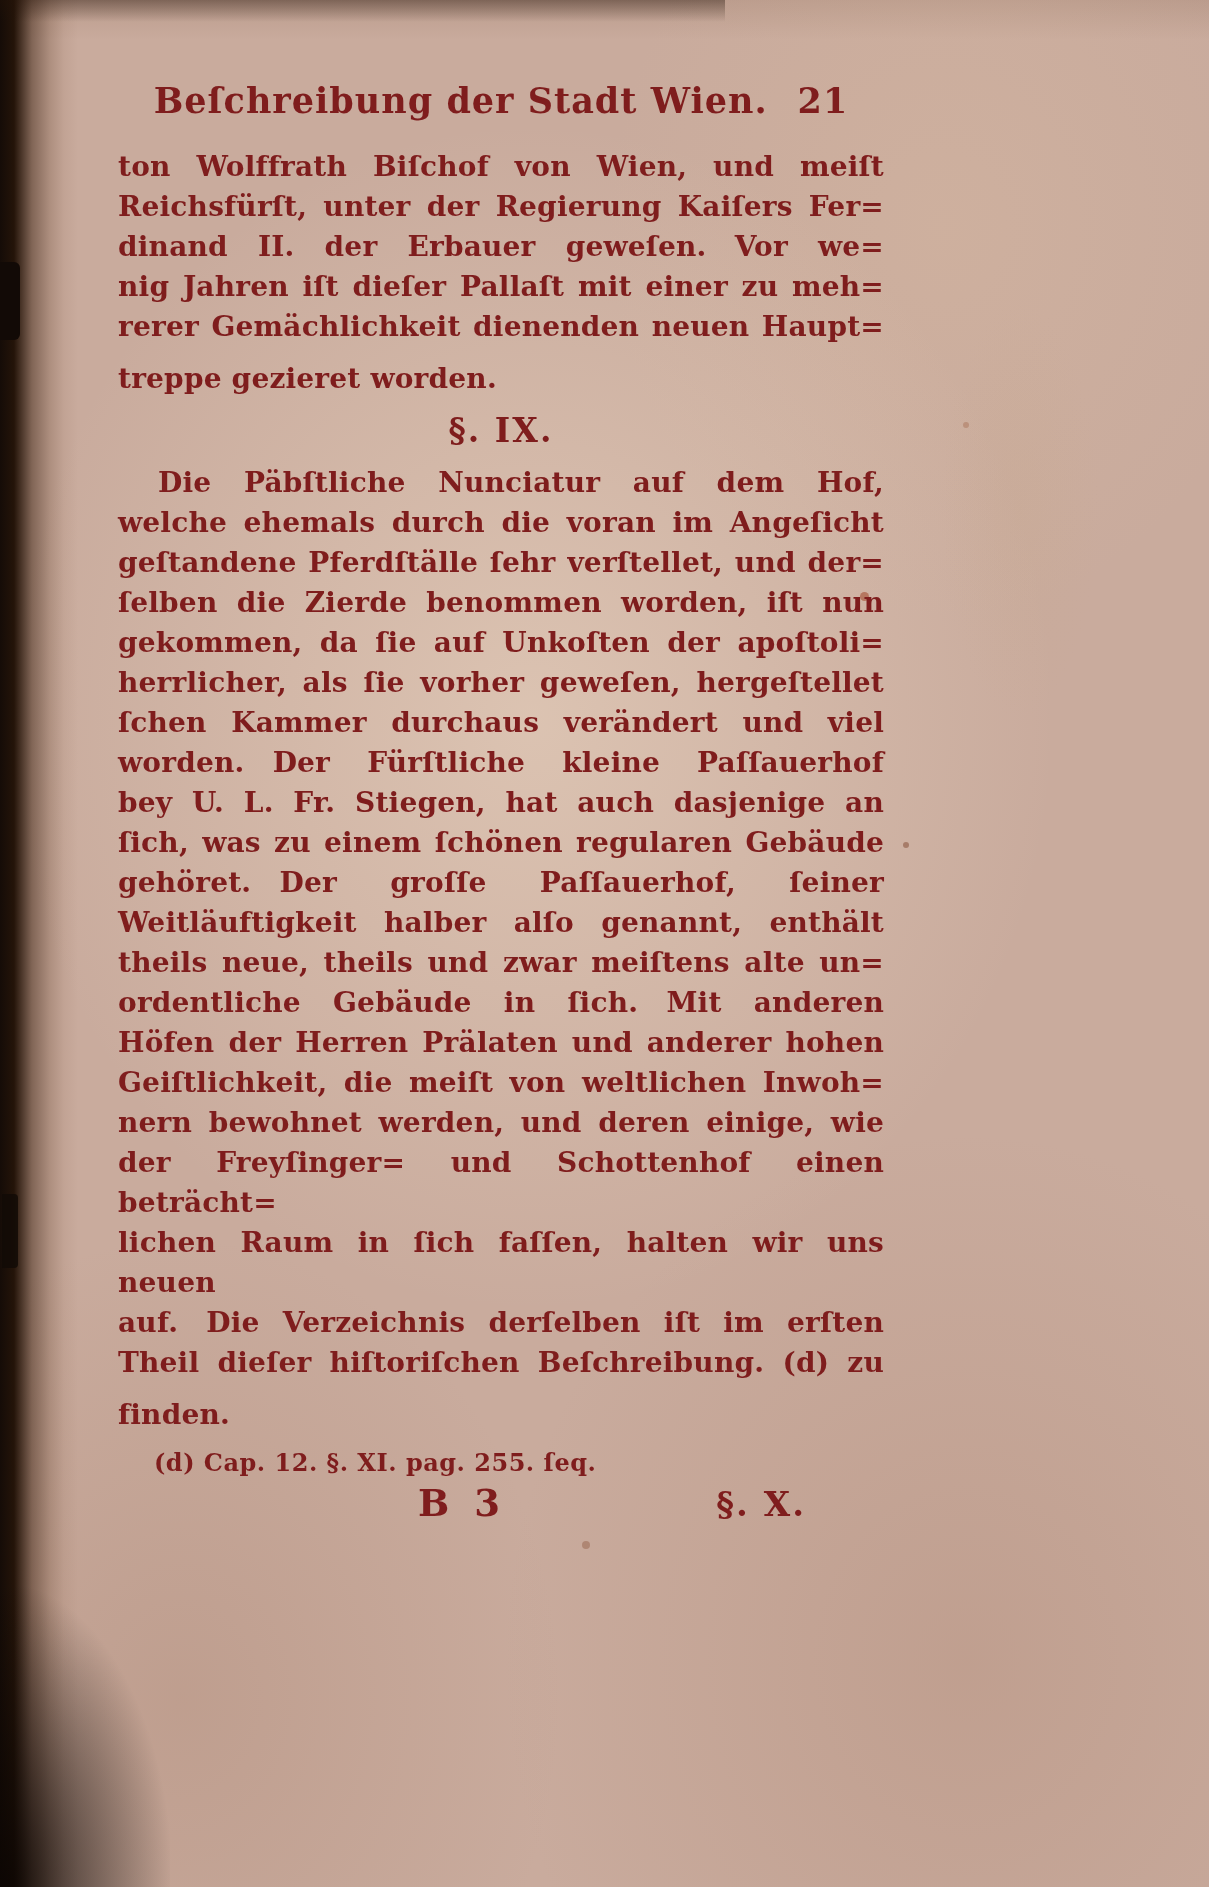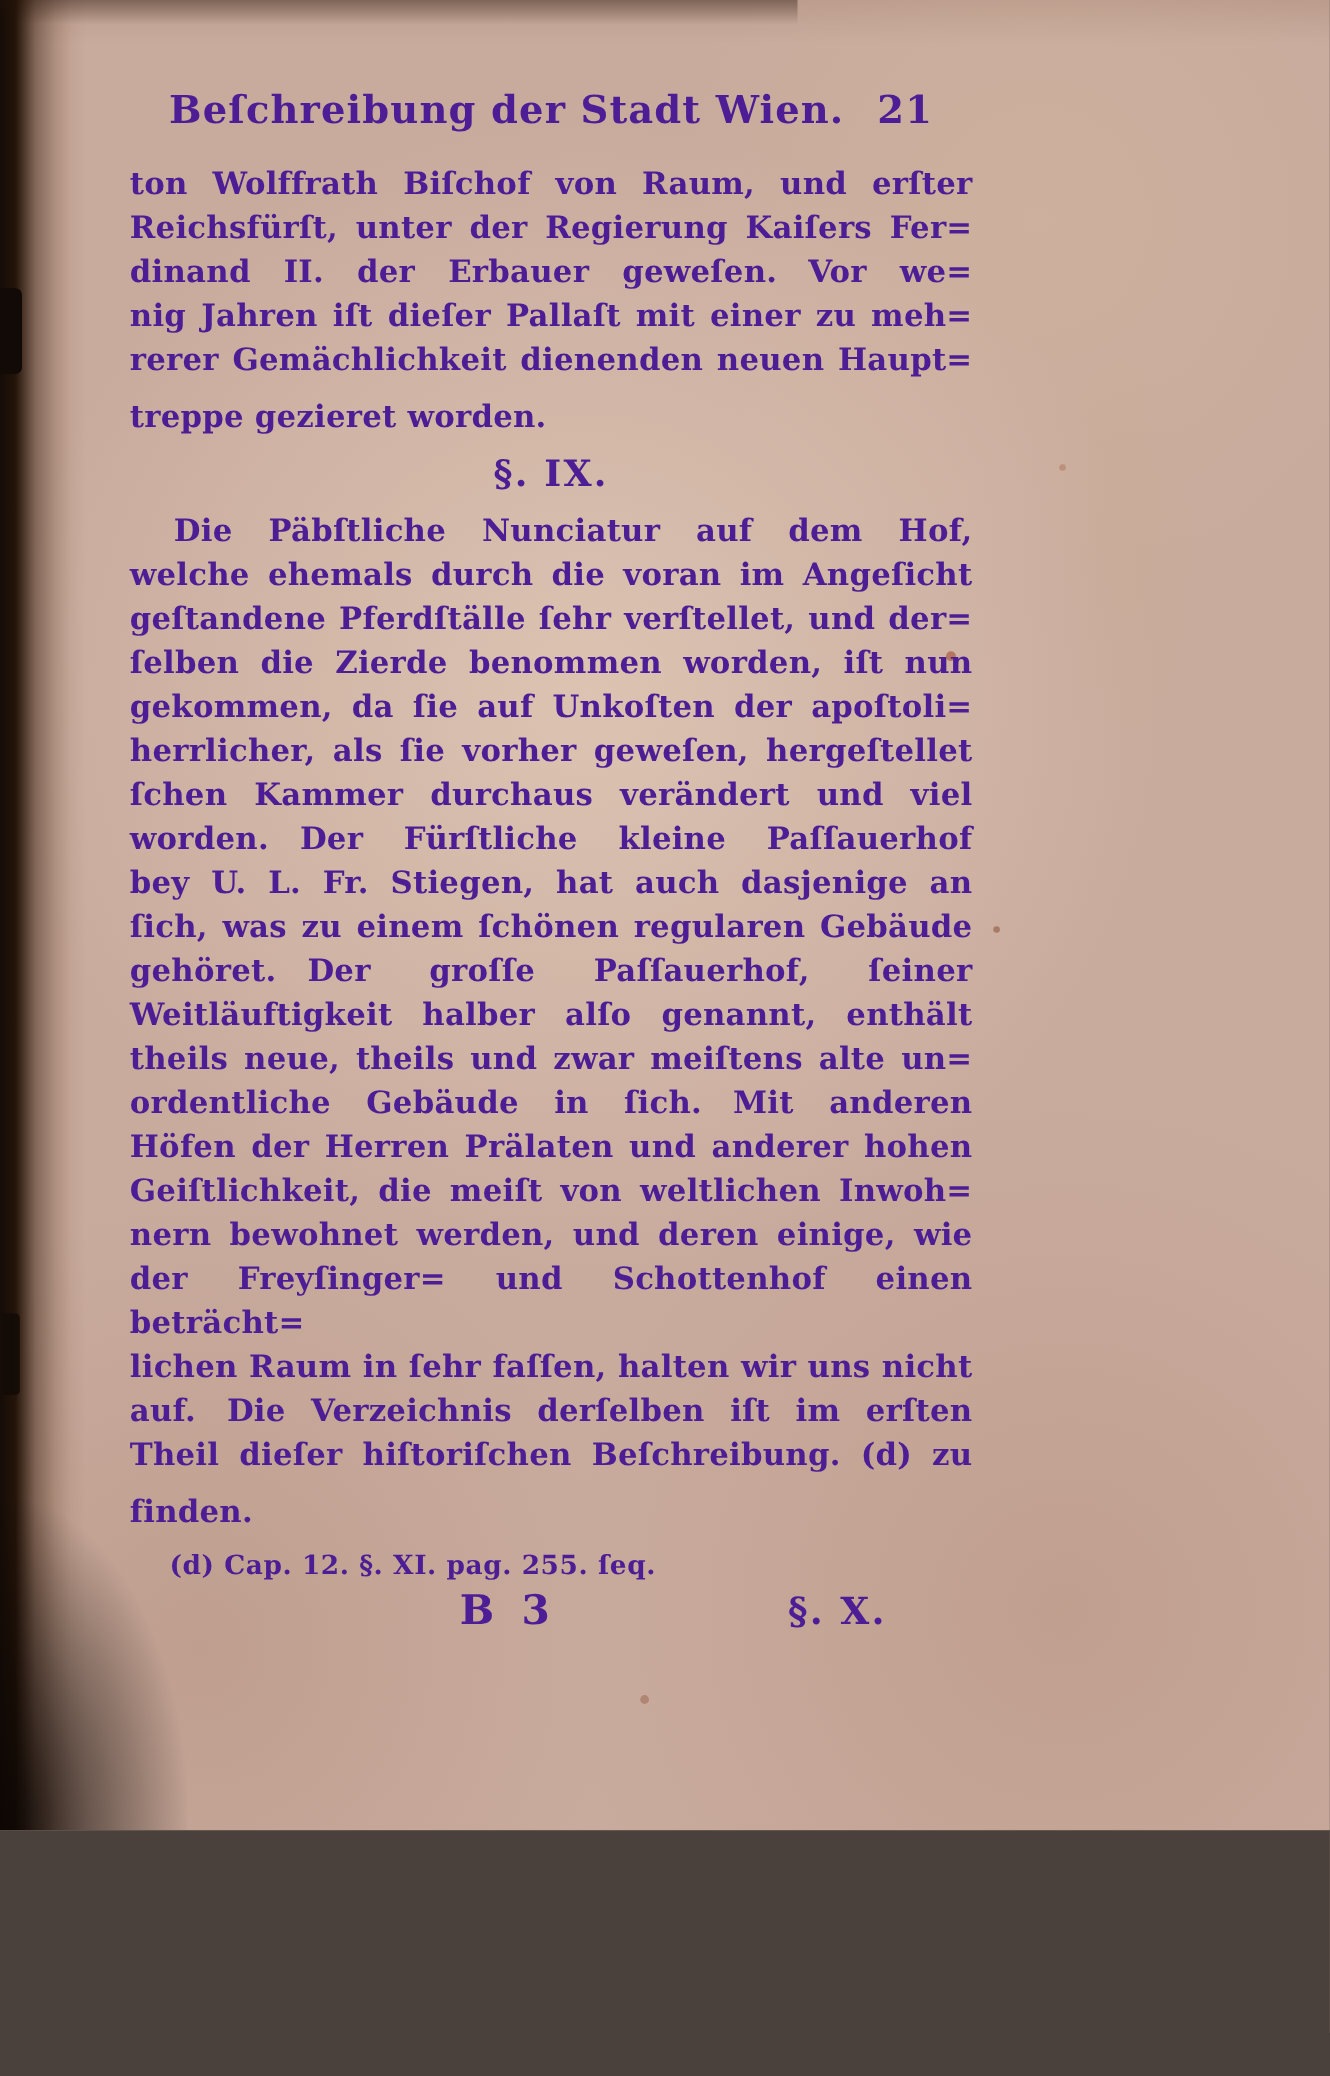--- a/index.html
+++ b/index.html
@@ -1,26 +1,26 @@
 <!DOCTYPE html>
 <html><head>
 <meta charset="utf-8">
 <style>
   * { box-sizing: border-box; }
   html, body { margin: 0; padding: 0; background: #4a413c; }
 
   .page {
     position: relative;
     width: 1209px;
-    height: 1664px;
+    height: 1887px;
     margin: 0 auto;
     background: #c9ab9d;
     overflow: hidden;
     font-family: "DejaVu Serif", "Liberation Serif", serif;
-    color: #4c1d95;
+    color: #7f1d1d;
   }
 
   
   .paper-texture {
     position: absolute; inset: 0;
     background:
       radial-gradient(ellipse 62% 45% at 44% 38%, rgba(238,219,198,0.50), rgba(238,219,198,0) 70%),
       radial-gradient(ellipse 40% 30% at 78% 12%, rgba(215,185,160,0.35), rgba(215,185,160,0) 70%),
       radial-gradient(ellipse 55% 40% at 80% 88%, rgba(168,128,108,0.28), rgba(168,128,108,0) 70%),
       radial-gradient(ellipse 45% 35% at 15% 90%, rgba(160,120,100,0.25), rgba(160,120,100,0) 70%),
@@ -109,21 +109,21 @@
 
   <div class="text-column">
 
     <div class="header">
       <span>Beſchreibung der Stadt Wien.</span>
       <span>21</span>
     </div>
 
     <div class="para para1">
       <div class="lines-wrap">
-          <div class="line">ton Wolffrath Biſchof von Raum, und erſter</div>
+          <div class="line">ton Wolffrath Biſchof von Wien, und meiſt</div>
           <div class="line">Reichsfürſt, unter der Regierung Kaiſers Fer=</div>
           <div class="line">dinand II. der Erbauer geweſen. Vor we=</div>
           <div class="line">nig Jahren iſt dieſer Pallaſt mit einer zu meh=</div>
           <div class="line">rerer Gemächlichkeit dienenden neuen Haupt=</div>
         </div>
       <div class="line lastline">treppe gezieret worden.</div>
     </div>
 
     <div class="section-heading">§. IX.</div>
 
@@ -140,21 +140,21 @@
           <div class="line">bey U. L. Fr. Stiegen, hat auch dasjenige an</div>
           <div class="line">ſich, was zu einem ſchönen regularen Gebäude</div>
           <div class="line">gehöret. Der groſſe Paſſauerhof, ſeiner</div>
           <div class="line">Weitläuftigkeit halber alſo genannt, enthält</div>
           <div class="line">theils neue, theils und zwar meiſtens alte un=</div>
           <div class="line">ordentliche Gebäude in ſich. Mit anderen</div>
           <div class="line">Höfen der Herren Prälaten und anderer hohen</div>
           <div class="line">Geiſtlichkeit, die meiſt von weltlichen Inwoh=</div>
           <div class="line">nern bewohnet werden, und deren einige, wie</div>
           <div class="line">der Freyſinger= und Schottenhof einen beträcht=</div>
-          <div class="line">lichen Raum in ſehr faſſen, halten wir uns nicht</div>
+          <div class="line">lichen Raum in ſich faſſen, halten wir uns neuen</div>
           <div class="line">auf. Die Verzeichnis derſelben iſt im erſten</div>
           <div class="line">Theil dieſer hiſtoriſchen Beſchreibung. (d) zu</div>
         </div>
       <div class="line lastline">finden.</div>
     </div>
 
     <div class="footnote">(d) Cap. 12. §. XI. pag. 255. ſeq.</div>
 
     <div class="bottom-row">
       <span class="spacer"></span>

